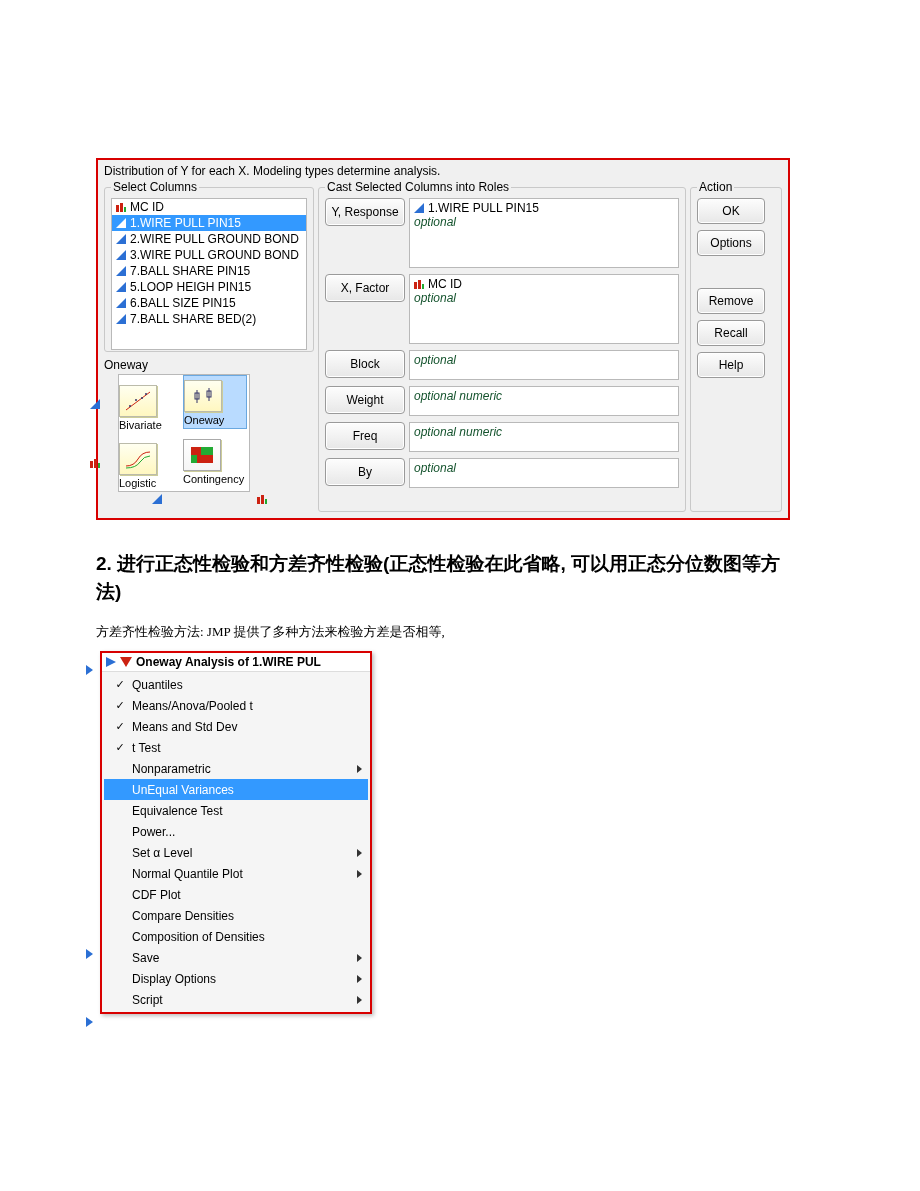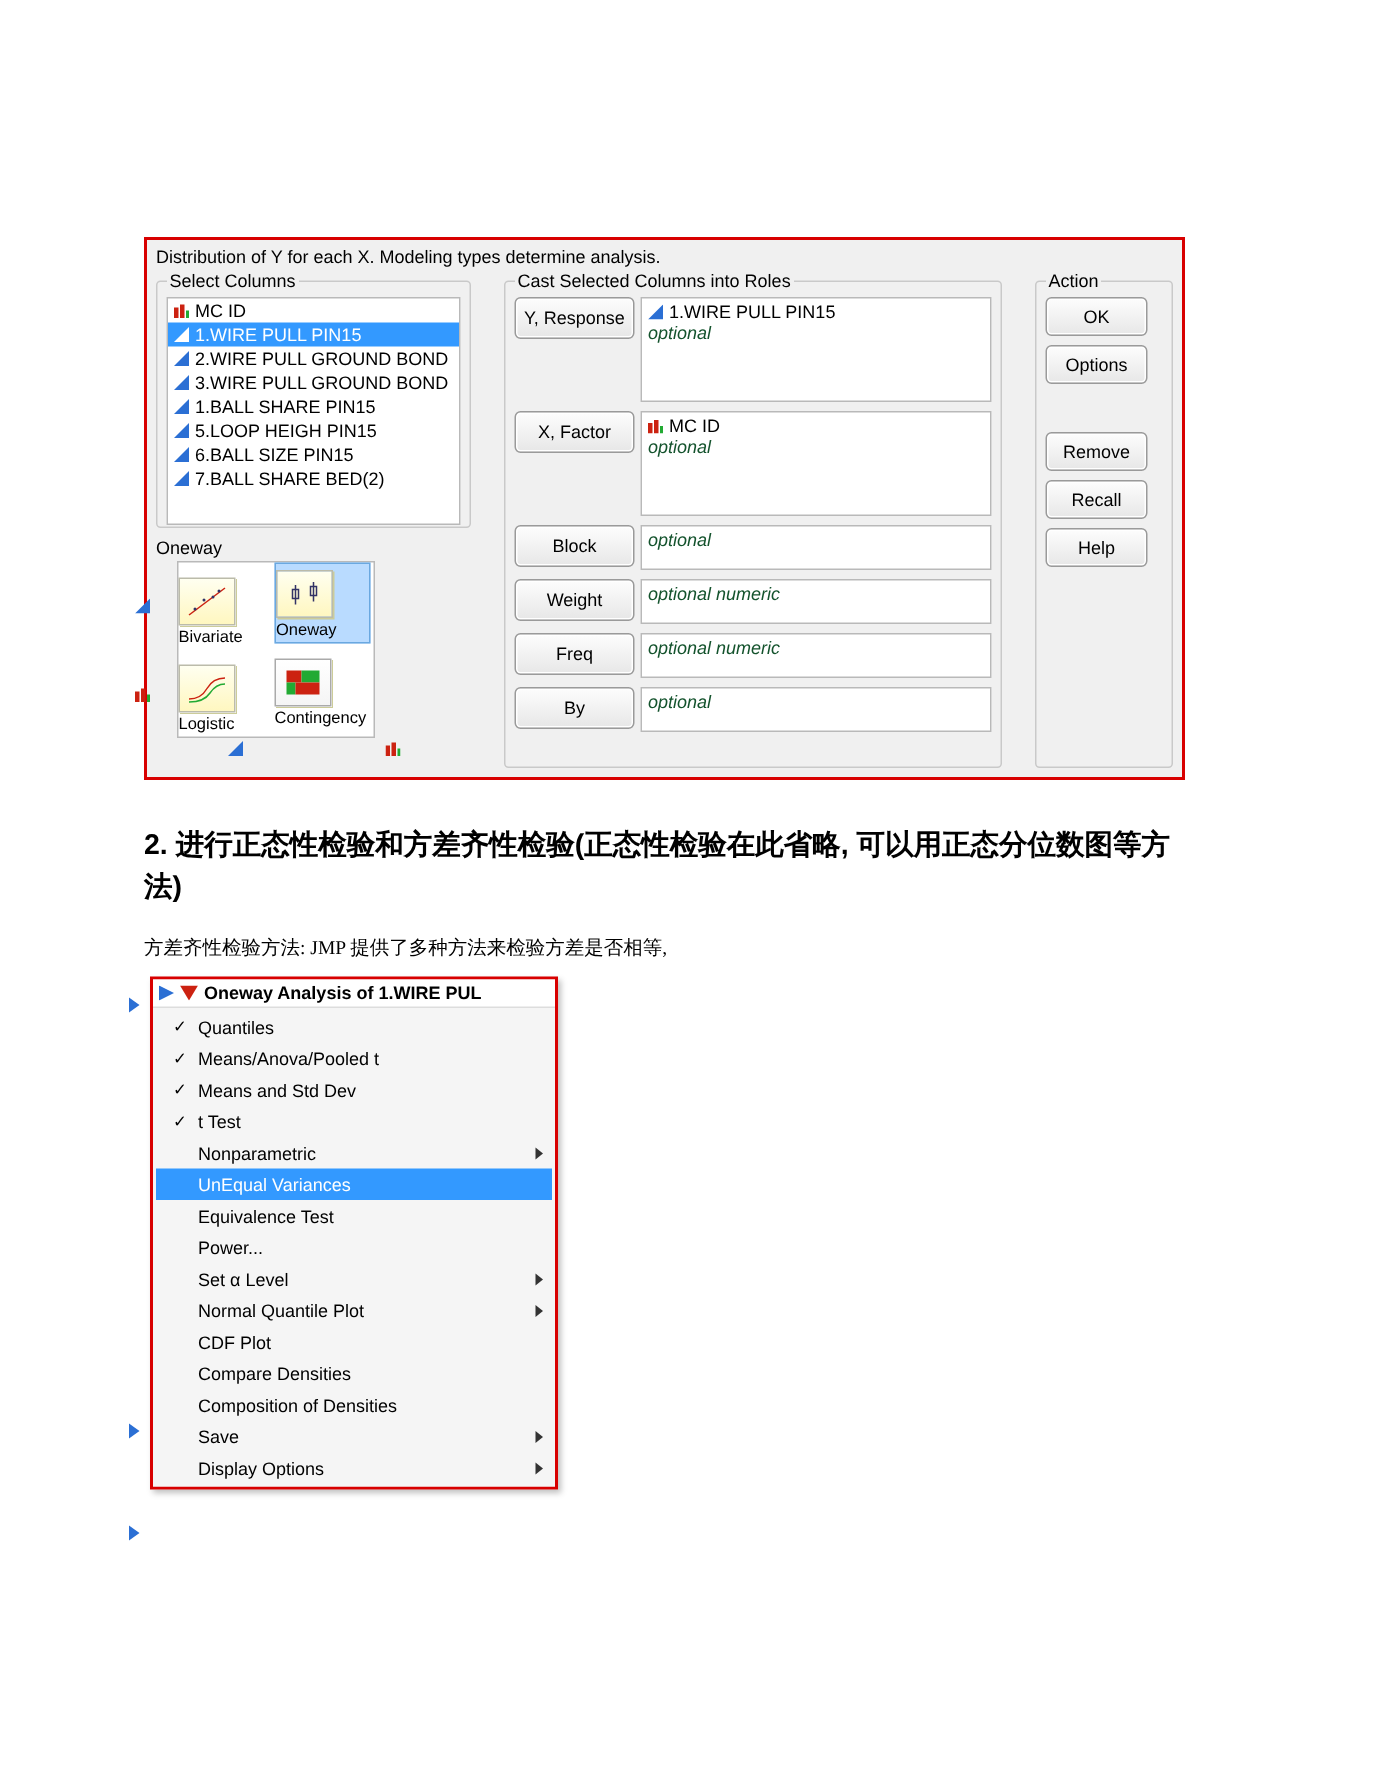--- a/index.html
+++ b/index.html
@@ -22,21 +22,21 @@
     font-family: Tahoma, Arial, sans-serif;
     font-size: 12px;
     position: relative;
     margin-bottom: 30px;
   }
   .desc {
     padding: 0 2px 2px 0;
   }
   .row {
     display: flex;
-    gap: 22px;
+    gap: 4px;
   }
   fieldset {
     border: 1px solid #c9c9c9;
     border-radius: 3px;
     margin: 0;
     padding: 4px 6px 6px 6px;
     background: #f0f0f0;
   }
   legend {
     padding: 0 2px;
@@ -297,21 +297,21 @@
                   </svg>
                 </span>
                 <span>3.WIRE PULL GROUND BOND</span>
               </div>
               <div class="col-item">
                 <span>
                   <svg width="10" height="10">
                     <polygon points="0,10 10,10 10,0" fill="#2b6fd4"></polygon>
                   </svg>
                 </span>
-                <span>1.BALL SHARE PIN15</span>
+                <span>7.BALL SHARE PIN15</span>
               </div>
               <div class="col-item">
                 <span>
                   <svg width="10" height="10">
                     <polygon points="0,10 10,10 10,0" fill="#2b6fd4"></polygon>
                   </svg>
                 </span>
                 <span>5.LOOP HEIGH PIN15</span>
               </div>
               <div class="col-item">
@@ -546,20 +546,24 @@
             <span class="lbl">Composition of Densities</span>
           </div>
           <div class="menu-item sub">
             <span class="chk"></span>
             <span class="lbl">Save</span>
           </div>
           <div class="menu-item sub">
             <span class="chk"></span>
             <span class="lbl">Display Options</span>
           </div>
+          <div class="menu-item sub">
+            <span class="chk"></span>
+            <span class="lbl">Script</span>
+          </div>
         </div>
     </div>
 
     <span class="side-tri" style="top:14px;"></span>
     <span class="side-tri" style="top:298px;"></span>
     <span class="side-tri" style="top:366px;"></span>
   </div>
 
 </div>
 

